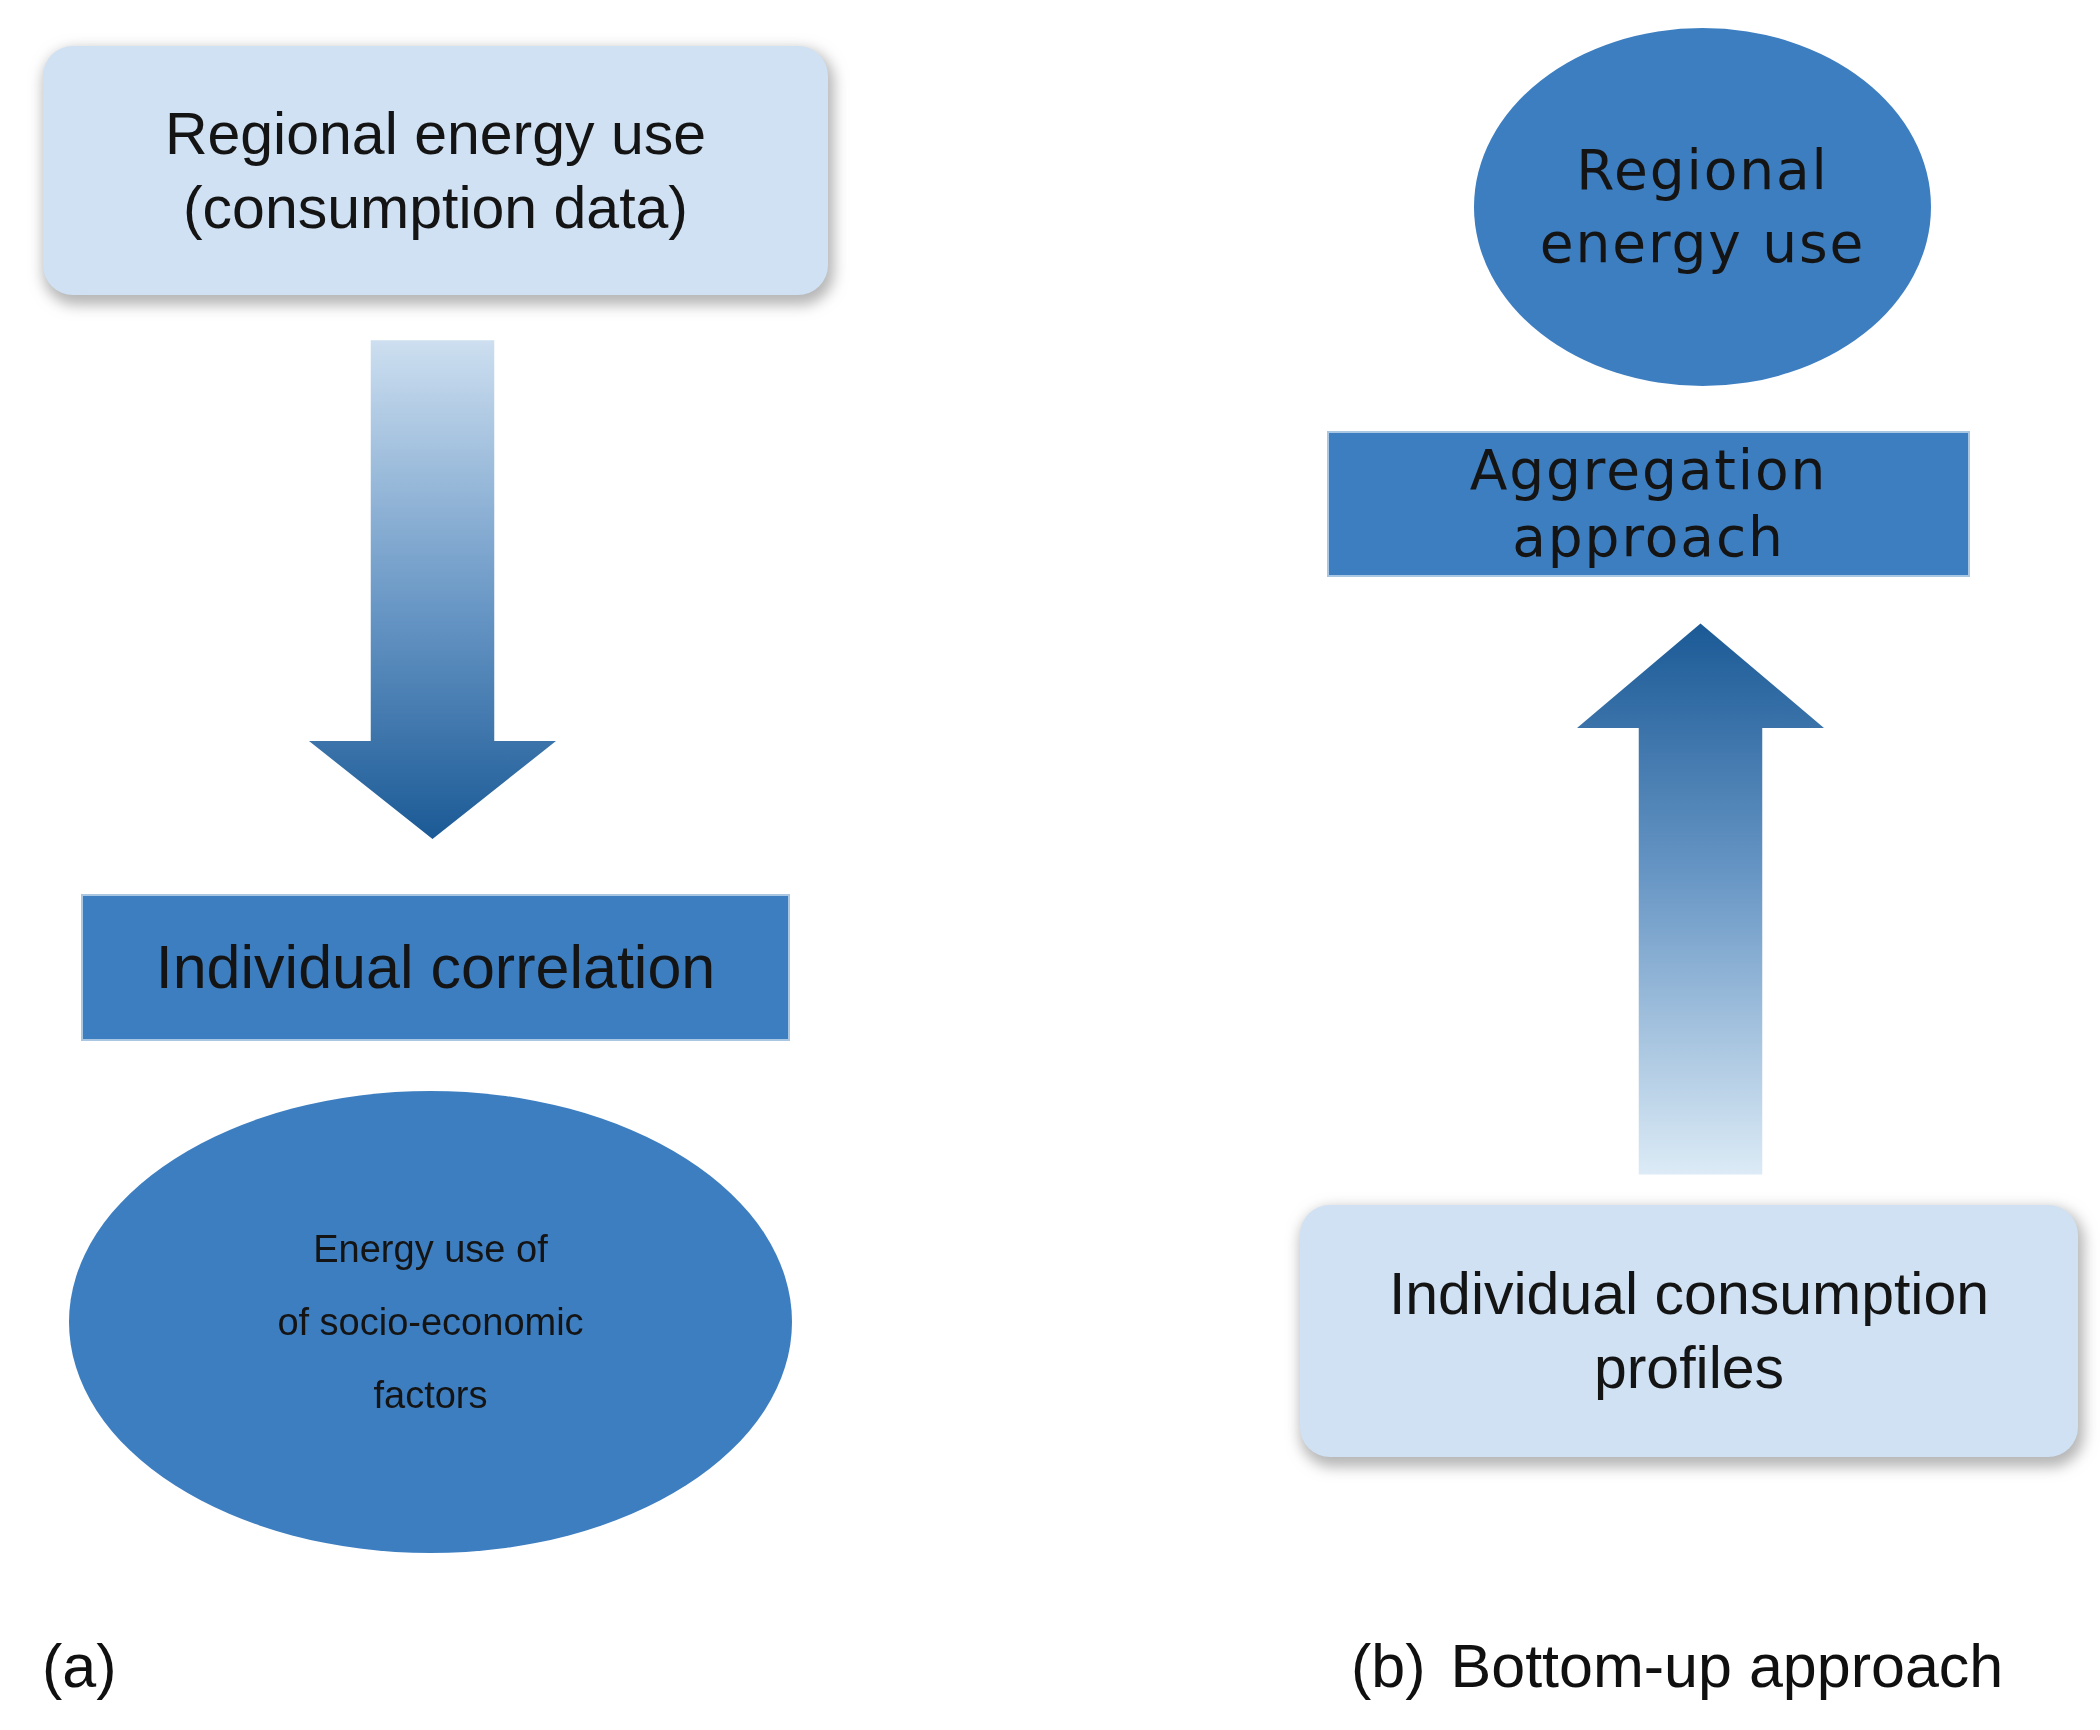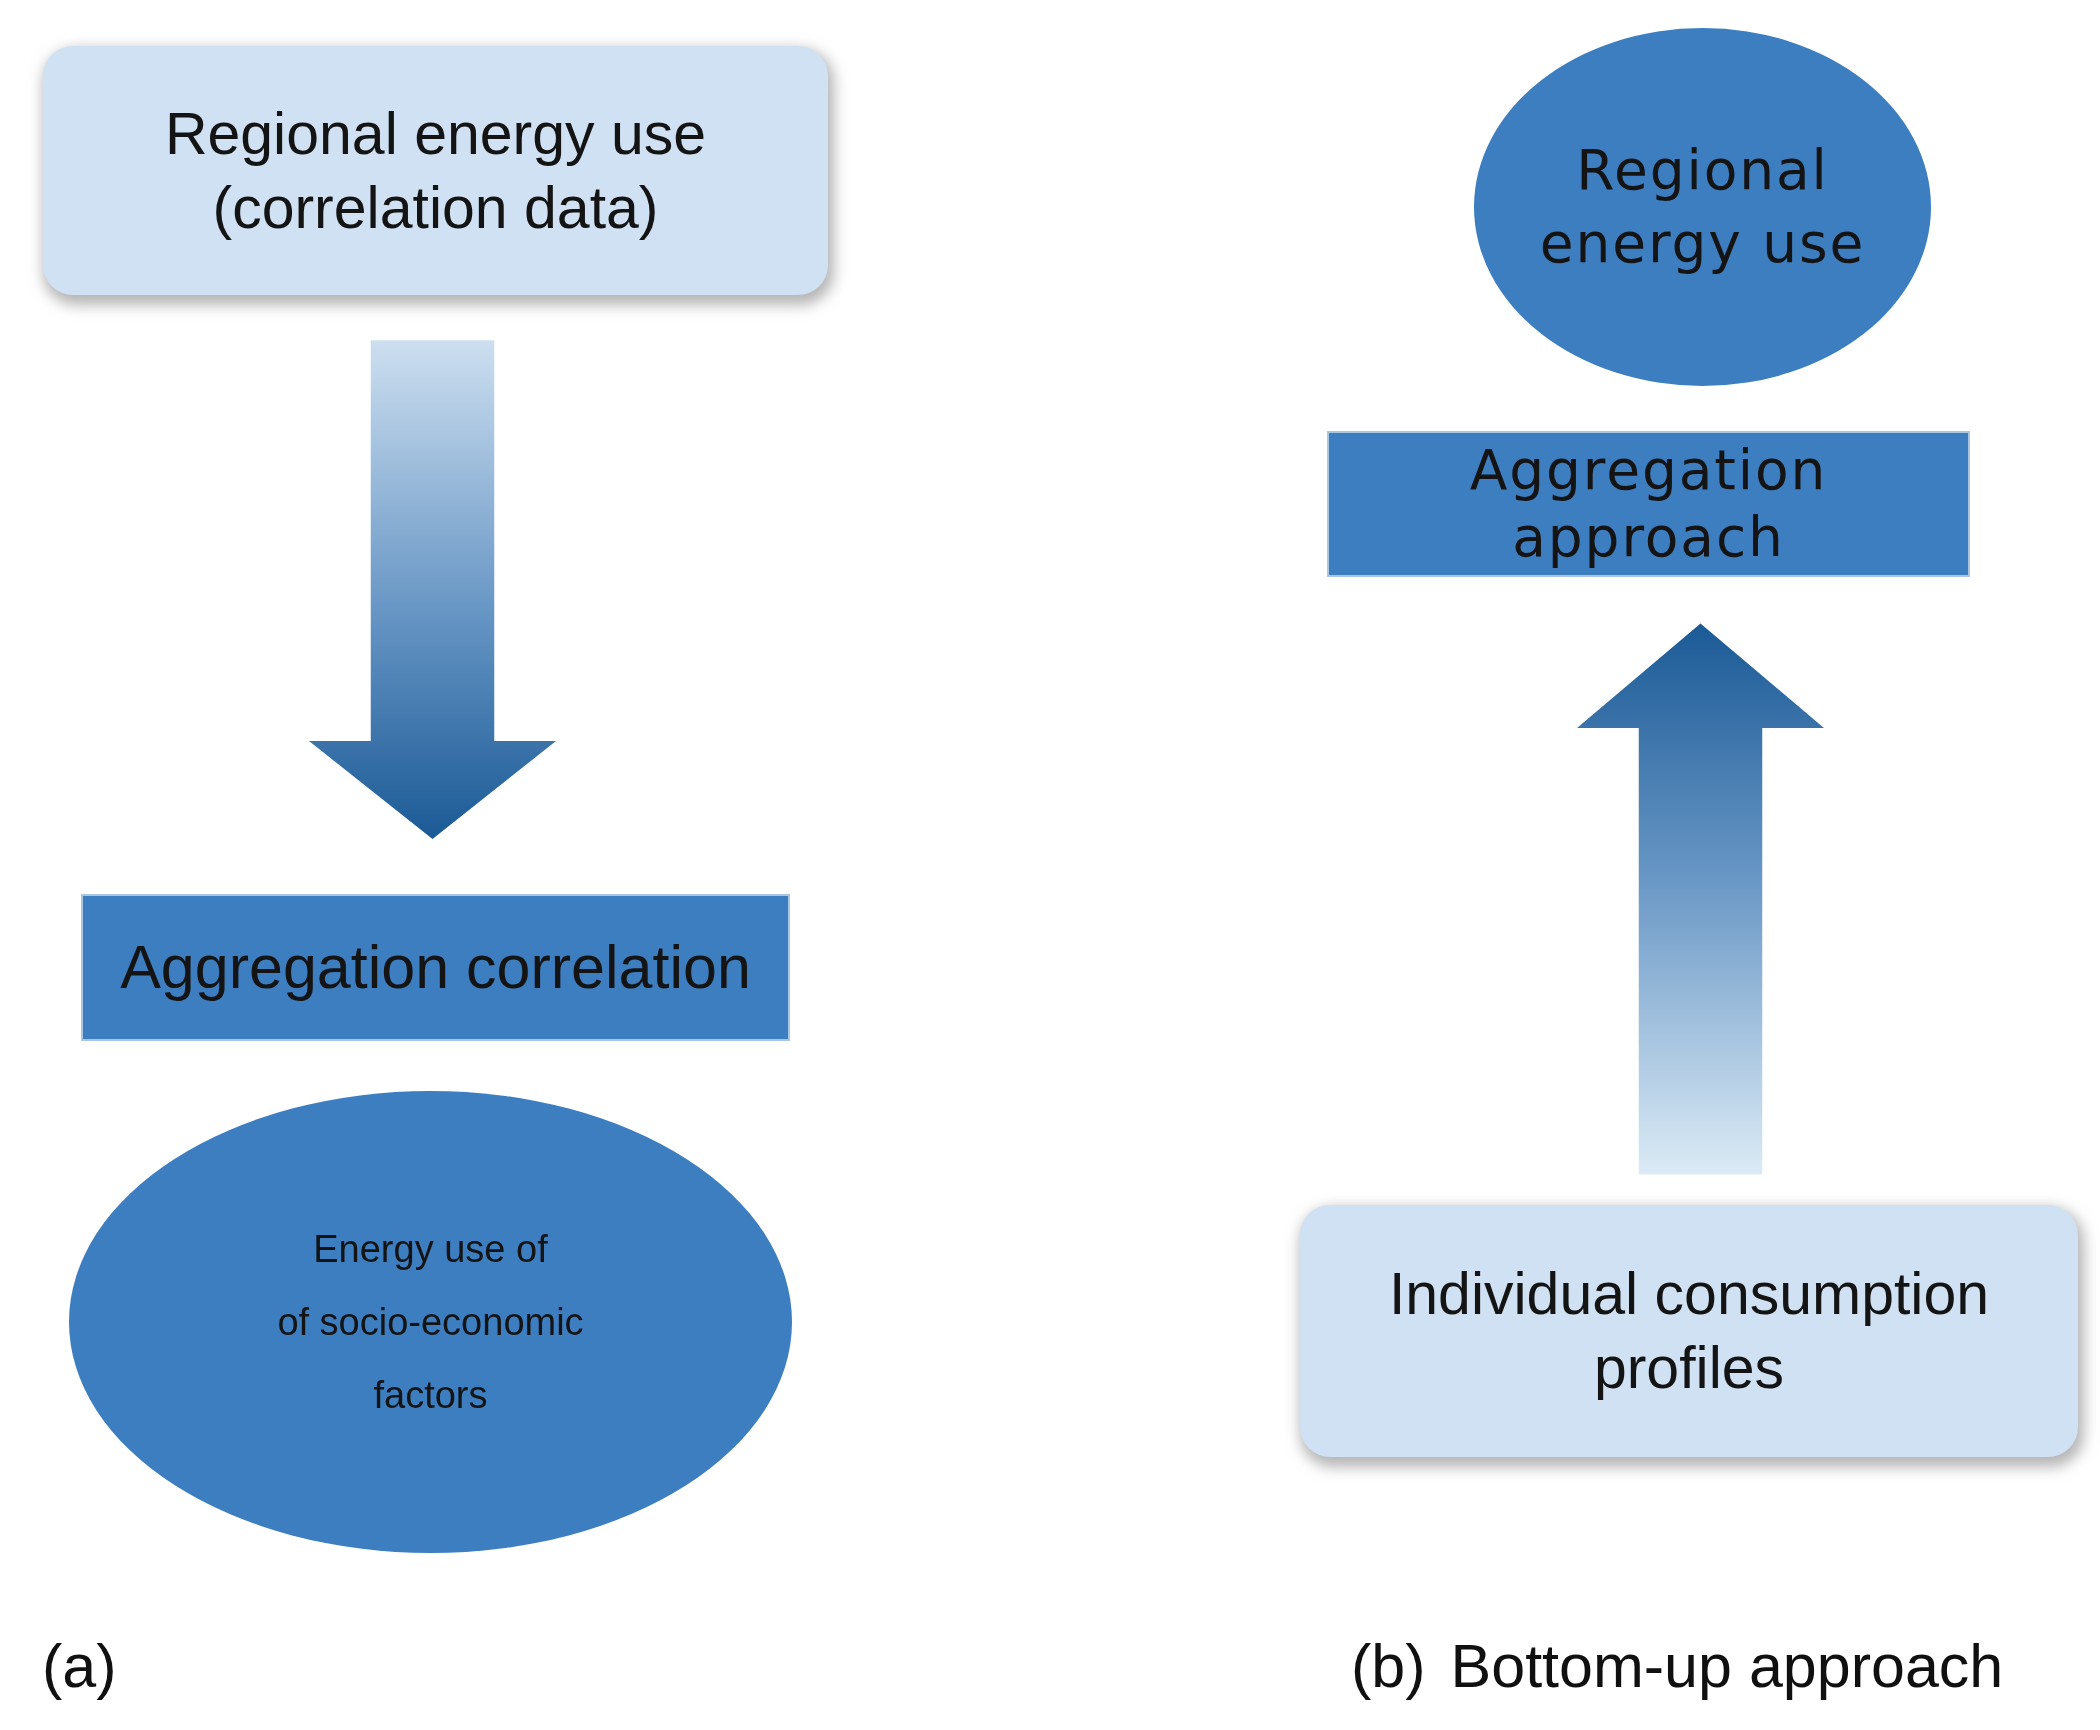--- a/index.html
+++ b/index.html
@@ -41,36 +41,36 @@
 </style>
 </head>
 <body>
 
 <div class="canvas">
 
   <div>
 
     <div class="node light-box box-text" style="left:43px;top:46px;width:785px;height:249px;">
       <span class="line">Regional energy use</span>
-      <span class="line">(correlation data)</span>
+      <span class="line">(consumption data)</span>
     </div>
 
     <svg class="arrow-svg" style="left:309px;top:340px;" width="247" height="499" viewBox="0 0 260 525">
       <defs>
         <linearGradient id="gradDown" x1="0" y1="0" x2="0" y2="1">
           <stop offset="0" style="stop-color:var(--arrow-light,#cddff0)"></stop>
           <stop offset="0.55" style="stop-color:var(--arrow-mid,#6695c4)"></stop>
           <stop offset="1" style="stop-color:var(--arrow-dark,#1b5a96)"></stop>
         </linearGradient>
       </defs>
       <polygon points="65,0 195,0 195,422 260,422 130,525 0,422 65,422" fill="url(#gradDown)"></polygon>
     </svg>
 
     <div class="node solid-rect rect-text" style="left:81px;top:894px;width:709px;height:147px;">
-      <span class="line">Aggregation correlation</span>
+      <span class="line">Individual correlation</span>
     </div>
 
     <div class="node solid-ellipse ellipse-text" style="left:69px;top:1091px;width:723px;height:462px;">
       <span class="line">Energy use of</span>
       <span class="line">of socio-economic</span>
       <span class="line">factors</span>
     </div>
 
     <div class="caption" style="left:42px;top:1632px;">
       <span>(a)</span>

